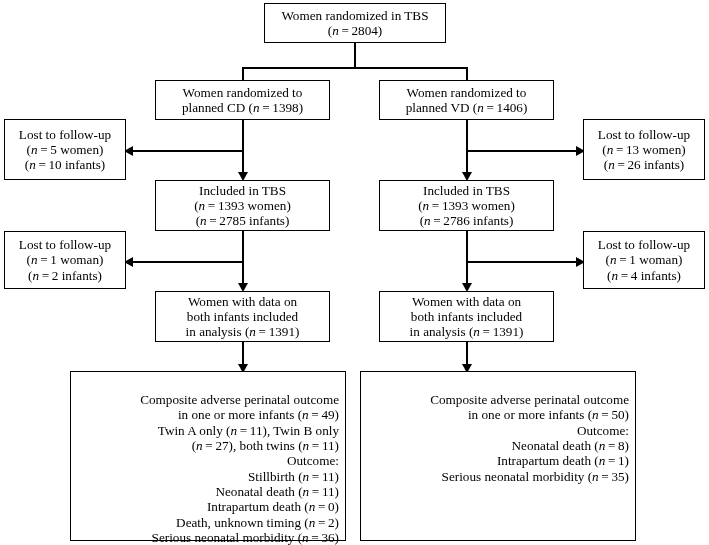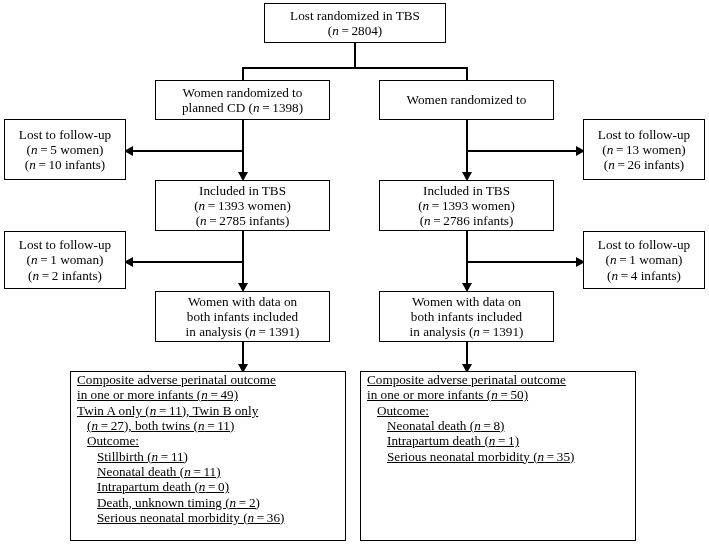--- a/index.html
+++ b/index.html
@@ -32,24 +32,23 @@
     display: flex;
     flex-direction: column;
     justify-content: center;
     align-items: center;
     padding: 2px 4px;
     z-index: 2;
   }
   .box .ln { white-space: nowrap; }
   .box.left-align {
     text-align: left;
-    align-items: flex-start;
-    padding: 0 6px;
+    align-items: flex-end;
+    padding: 20px 6px;
     justify-content: flex-start;
-    text-decoration: underline;
   }
   .box.left-align .ln { display: block; }
   .ind1 { padding-left: 10px; }
   .ind2 { padding-left: 20px; }
   i.nv { font-family: "Liberation Serif", "DejaVu Serif", serif; font-style: italic; }
 
   
   .vline {
     position: absolute;
     width: 2px;
@@ -118,30 +117,31 @@
   <div class="arrow-down" style="left:461.5px; top:283px;"></div>
   <div class="hline" style="left:466px; top:261px; width:110px;"></div>
   <div class="arrow-right" style="left:576px; top:256.5px;"></div>
 
   <div class="vline" style="left:242px; top:342px; height:28px;"></div>
   <div class="arrow-down" style="left:237.5px; top:364px;"></div>
   <div class="vline" style="left:466px; top:342px; height:28px;"></div>
   <div class="arrow-down" style="left:461.5px; top:364px;"></div>
 
   <div class="box" style="left:264px; top:3px; width:182px; height:40px;">
-    <span class="ln">Lost randomized in TBS</span>
+    <span class="ln">Women randomized in TBS</span>
     <span class="ln">(<i class="nv">n</i> = 2804)</span>
   </div>
 
   <div class="box" style="left:155px; top:80px; width:175px; height:40px;">
     <span class="ln">Women randomized to</span>
     <span class="ln">planned CD (<i class="nv">n</i> = 1398)</span>
   </div>
   <div class="box" style="left:379px; top:80px; width:175px; height:40px;">
     <span class="ln">Women randomized to</span>
+    <span class="ln">planned VD (<i class="nv">n</i> = 1406)</span>
   </div>
 
   <div class="box" style="left:4px; top:119px; width:122px; height:61px;">
     <span class="ln">Lost to follow-up</span>
     <span class="ln">(<i class="nv">n</i> = 5 women)</span>
     <span class="ln">(<i class="nv">n</i> = 10 infants)</span>
   </div>
   <div class="box" style="left:583px; top:119px; width:122px; height:61px;">
     <span class="ln">Lost to follow-up</span>
     <span class="ln">(<i class="nv">n</i> = 13 women)</span>

